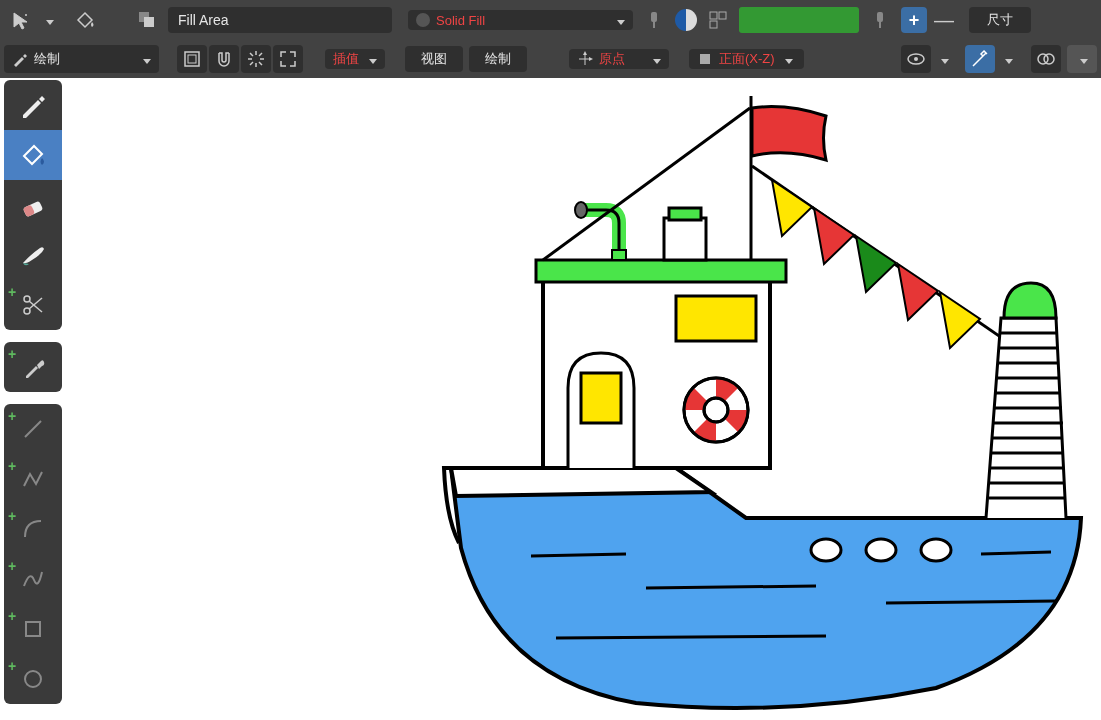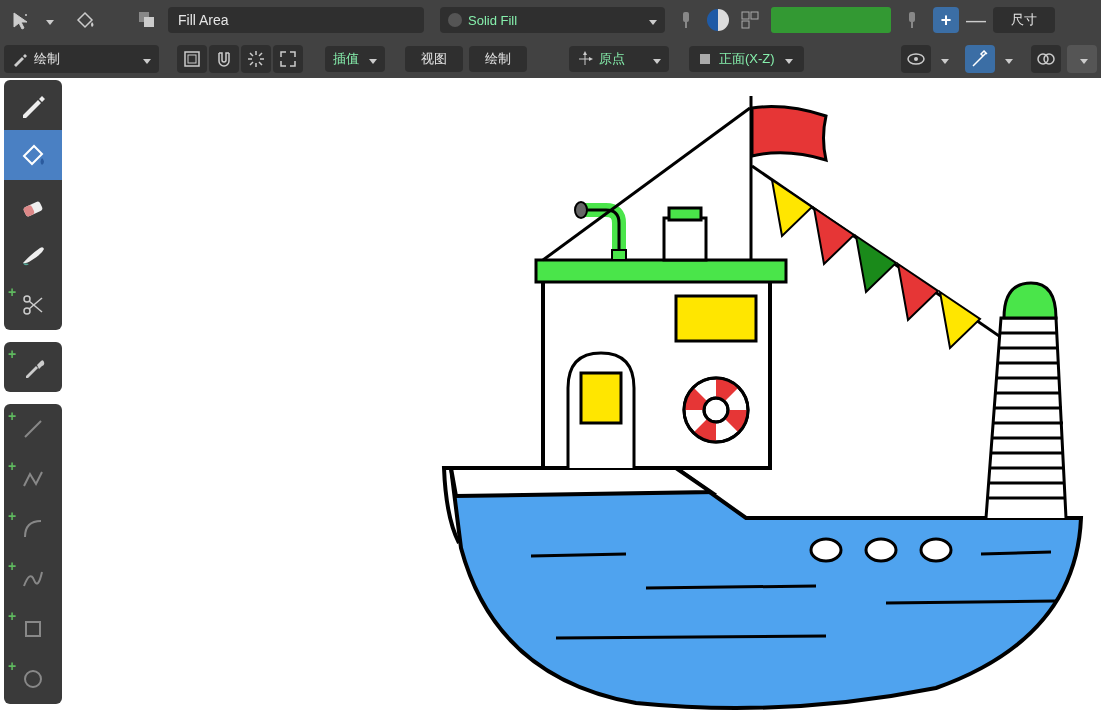--- a/index.html
+++ b/index.html
@@ -58,24 +58,24 @@
   background: #2f2f2f;
   color: #e6e6e6;
   border: none;
   border-radius: 4px;
   height: 26px;
   padding: 0 10px;
   font-size: 14px;
 }
 .dropdown {
   background: #2f2f2f;
-  color: #86efac;
+  color: #ef4444;
   border: none;
   border-radius: 4px;
-  height: 26px;
+  height: 20px;
   padding: 0 8px;
   display: inline-flex;
   align-items: center;
   gap: 6px;
   cursor: pointer;
 }
 .chev-down::after {
   content: '';
   display: inline-block;
   width: 0; height: 0;
@@ -131,20 +131,21 @@
   align-items: center; justify-content: center;
   font-size: 20px;
 }
 .right-box {
   background: #2f2f2f;
   height: 26px;
   border-radius: 4px;
   padding: 0 18px;
   display: inline-flex;
   align-items: center;
+  margin-left: 8px;
 }
 .mode-select {
   background: #2f2f2f;
   border-radius: 4px;
   height: 28px;
   display: inline-flex;
   align-items: center;
   padding: 0 8px;
   gap: 6px;
   cursor: pointer;
@@ -216,21 +217,21 @@
         <path d="M19 14 Q22 17 19 19 Q17 17 19 14" fill="#ccc"></path>
       </svg>
   </button>
   <div style="width:20px"></div>
   <button class="icon-btn">
     <svg width="22" height="22" viewBox="0 0 22 22">
         <rect x="3" y="3" width="10" height="10" fill="#888"></rect>
         <rect x="8" y="8" width="10" height="10" fill="#ccc"></rect>
       </svg>
   </button>
-  <input class="text-field" style="width: 256px;" value="Fill Area">
+  <input class="text-field" style="width: 224px;" value="Fill Area">
   <div style="width:8px"></div>
   <div class="dropdown" style="width:225px">
     <span style="width:14px;height:14px;border-radius:50%;background:#555;display:inline-block"></span>
     <span>Solid Fill</span>
     <span style="flex:1"></span>
     <span class="chev-down"></span>
   </div>
   <button class="icon-btn">
       <span class="pin-icon"></span>
     </button>

